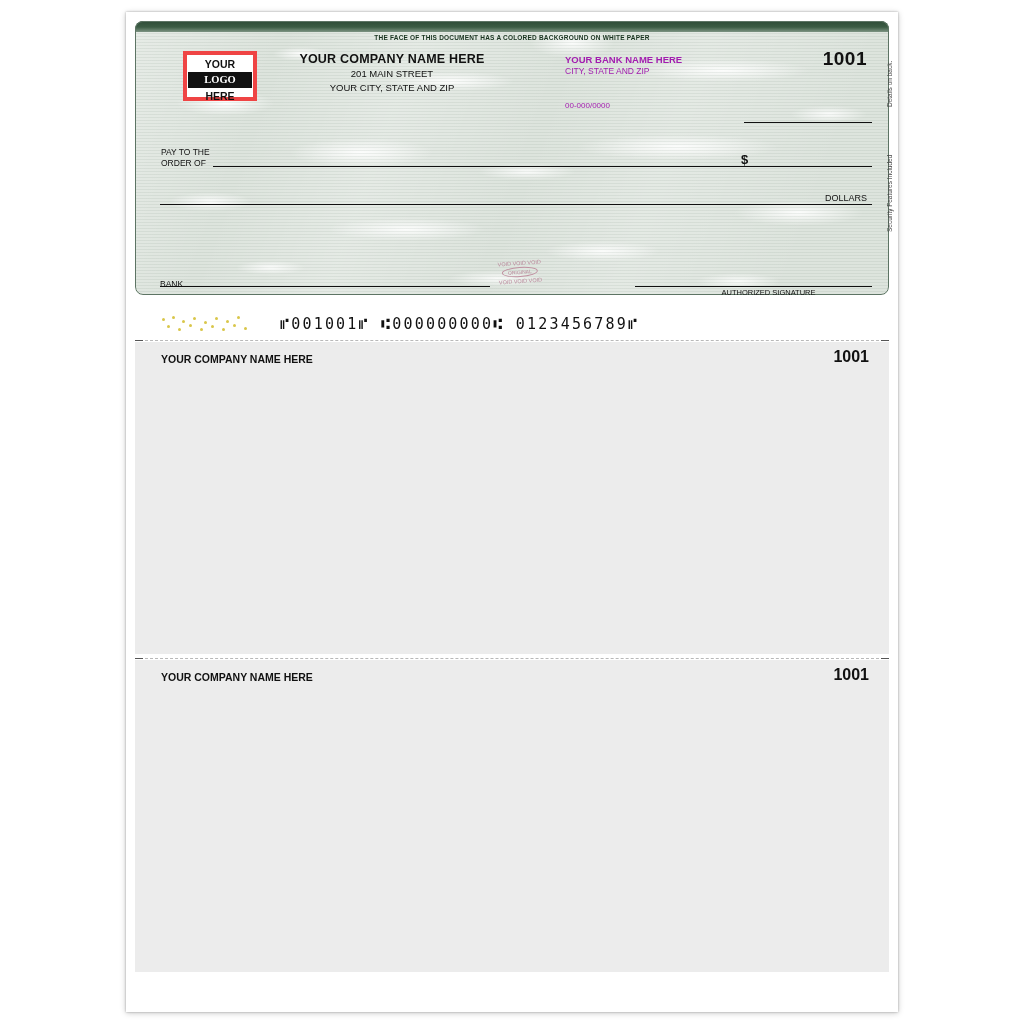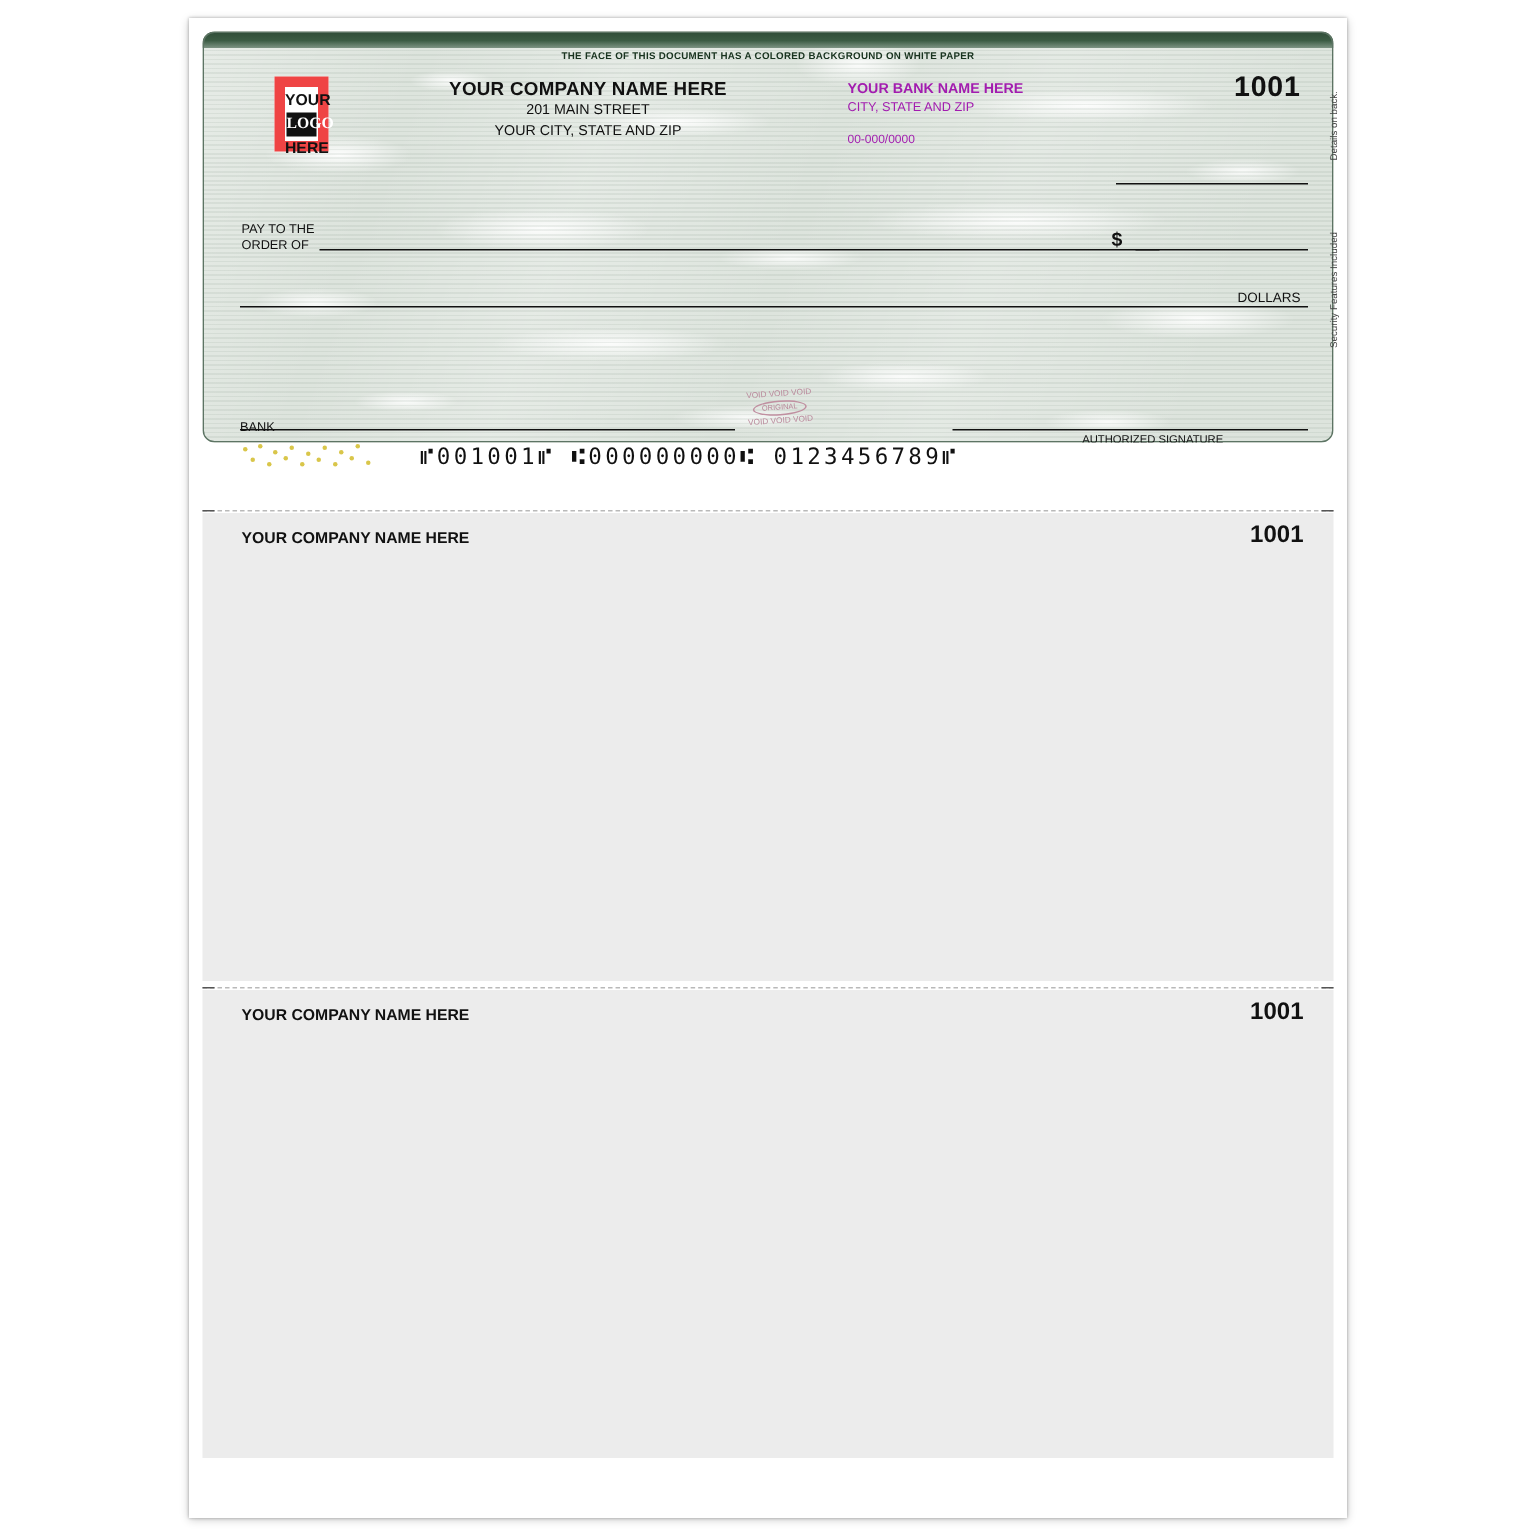--- a/index.html
+++ b/index.html
@@ -99,23 +99,23 @@
     font-weight: bold;
     letter-spacing: 0.2px;
     color: #18331f;
   }
 
   
   .logo-box {
     position: absolute;
     left: 48px;
     top: 30px;
-    width: 36px;
+    width: 74px;
     height: 50px;
-    border: 7px solid #ef4444;
+    border: 4px solid #ef4444;
     background: #fff;
     text-align: center;
     font-weight: bold;
     font-size: 10.5px;
     line-height: 16px;
     color: #111;
     padding-top: 1px;
     box-sizing: border-box;
   }
   .logo-box .mid {
@@ -148,21 +148,21 @@
   .bank-block {
     position: absolute;
     left: 430px;
     top: 33px;
     width: 280px;
     text-align: left;
     color: #a21caf;
   }
   .bank-block .bname { font-size: 9.5px; font-weight: bold; }
   .bank-block .baddr { font-size: 8.5px; margin-top: 1px; }
-  .bank-block .frac  { font-size: 8px; margin-top: 12px; }
+  .bank-block .frac  { font-size: 8px; margin-top: 25px; }
 
   .check-number {
     position: absolute;
     right: 22px;
     top: 27px;
     font-size: 19px;
     font-weight: bold;
     color: #111;
     letter-spacing: .5px;
   }
@@ -295,21 +295,21 @@
     color: #444;
     transform: rotate(-90deg);
     transform-origin: left top;
     white-space: nowrap;
   }
 
   
   .micr-band {
     position: absolute;
     left: 9px;
-    top: 276px;
+    top: 296px;
     width: 754px;
     height: 34px;
   }
   .micr-line {
     position: absolute;
     left: 145px;
     top: 7px;
     font-family: "DejaVu Sans Mono", monospace;
     font-size: 15px;
     letter-spacing: 2.2px;

